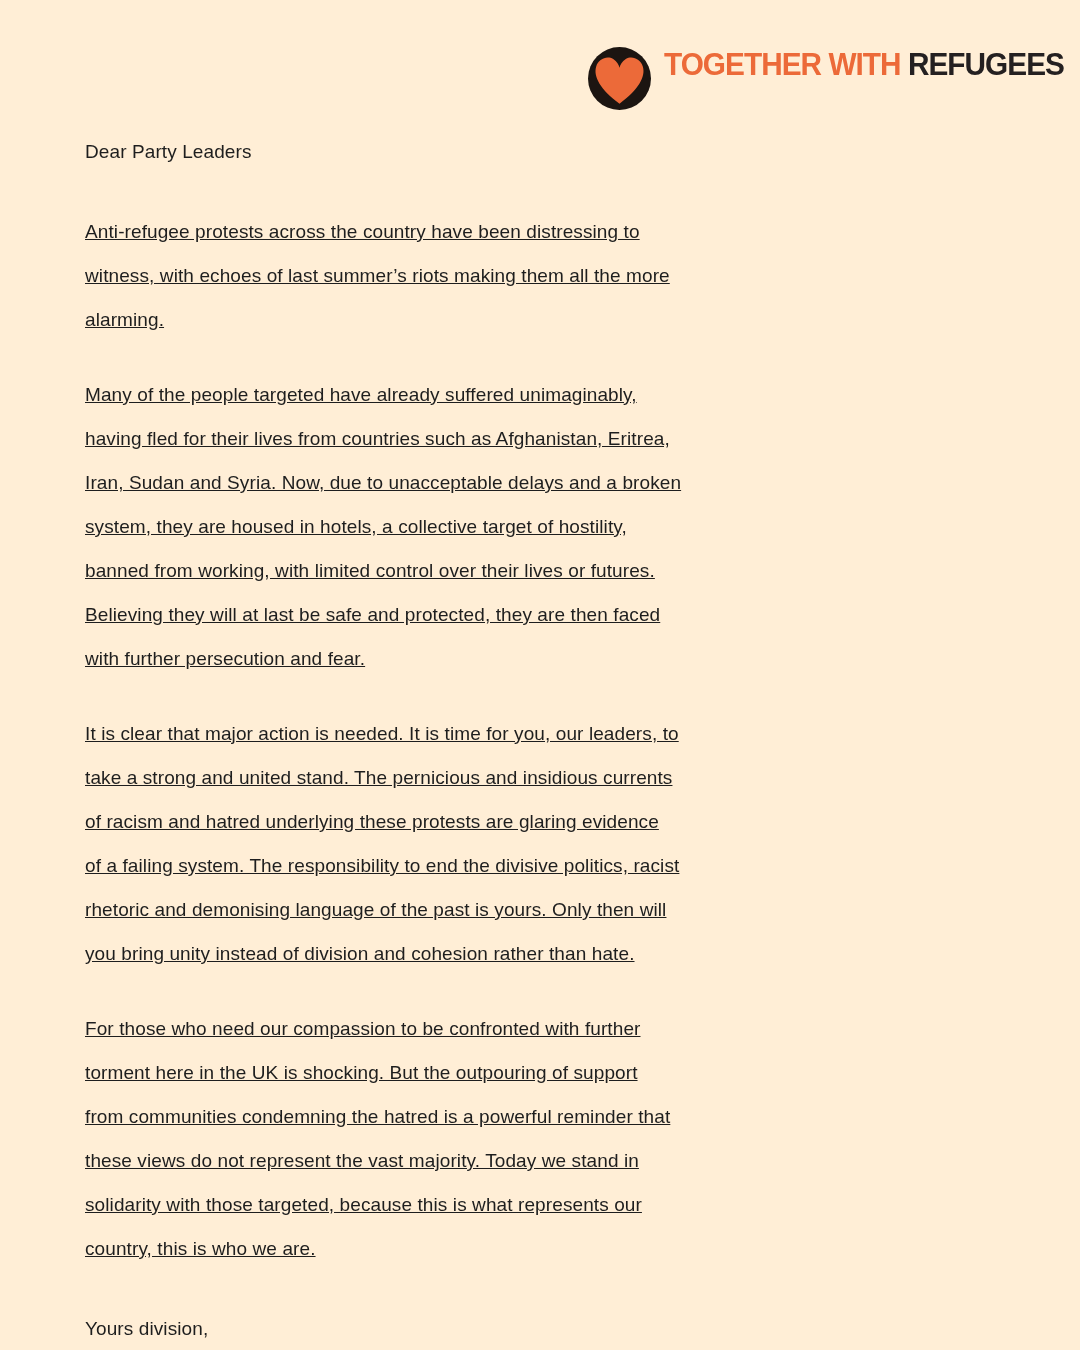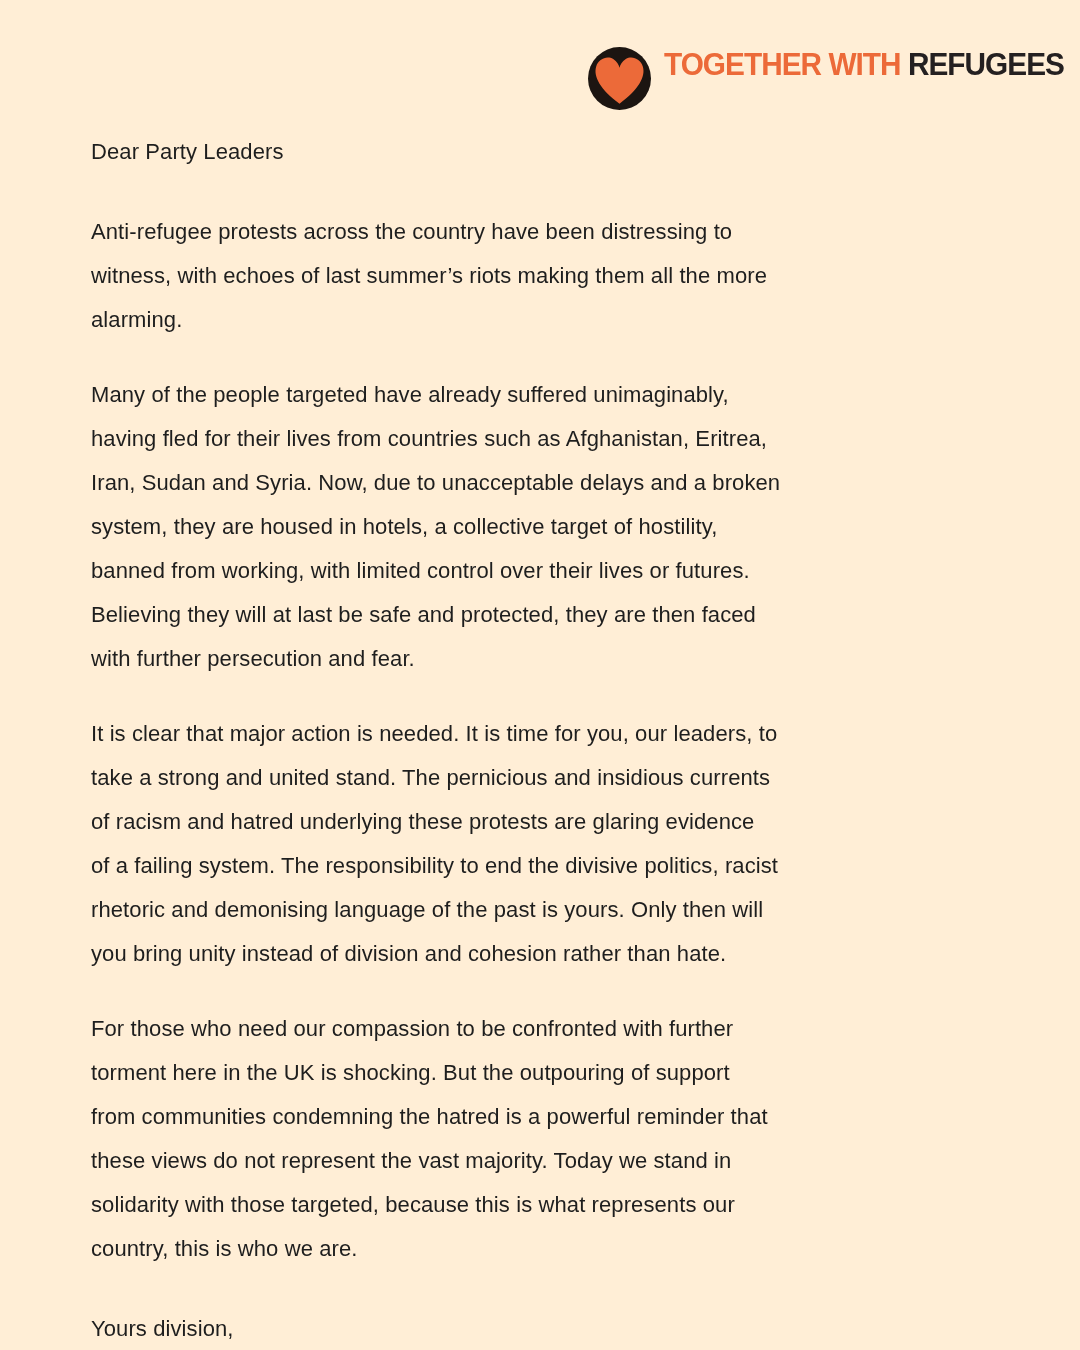--- a/index.html
+++ b/index.html
@@ -41,31 +41,31 @@
     transform: scaleX(0.96);
     transform-origin: left center;
   }
   .logo-word-1 { color: #EC6A39; }
   .logo-word-2 { color: #242021; }
   .letter {
     position: absolute;
     left: 85px;
     top: 130px;
     right: 30px;
-    font-size: 22px;
+    font-size: 19px;
     line-height: 44px;
     letter-spacing: 0.1px;
-    margin-left: 6px;
   }
   .salutation {
     margin: 0 0 36px 0;
   }
   .letter p.para {
     margin: 0 0 31px 0;
     white-space: pre-line;
+    text-decoration: underline;
   }
   .closing-block {
     margin-top: 36px;
   }
   .closing-block div {
     white-space: pre-line;
   }
 </style>
 </head>
 <body style="background: rgb(255, 238, 214);">

